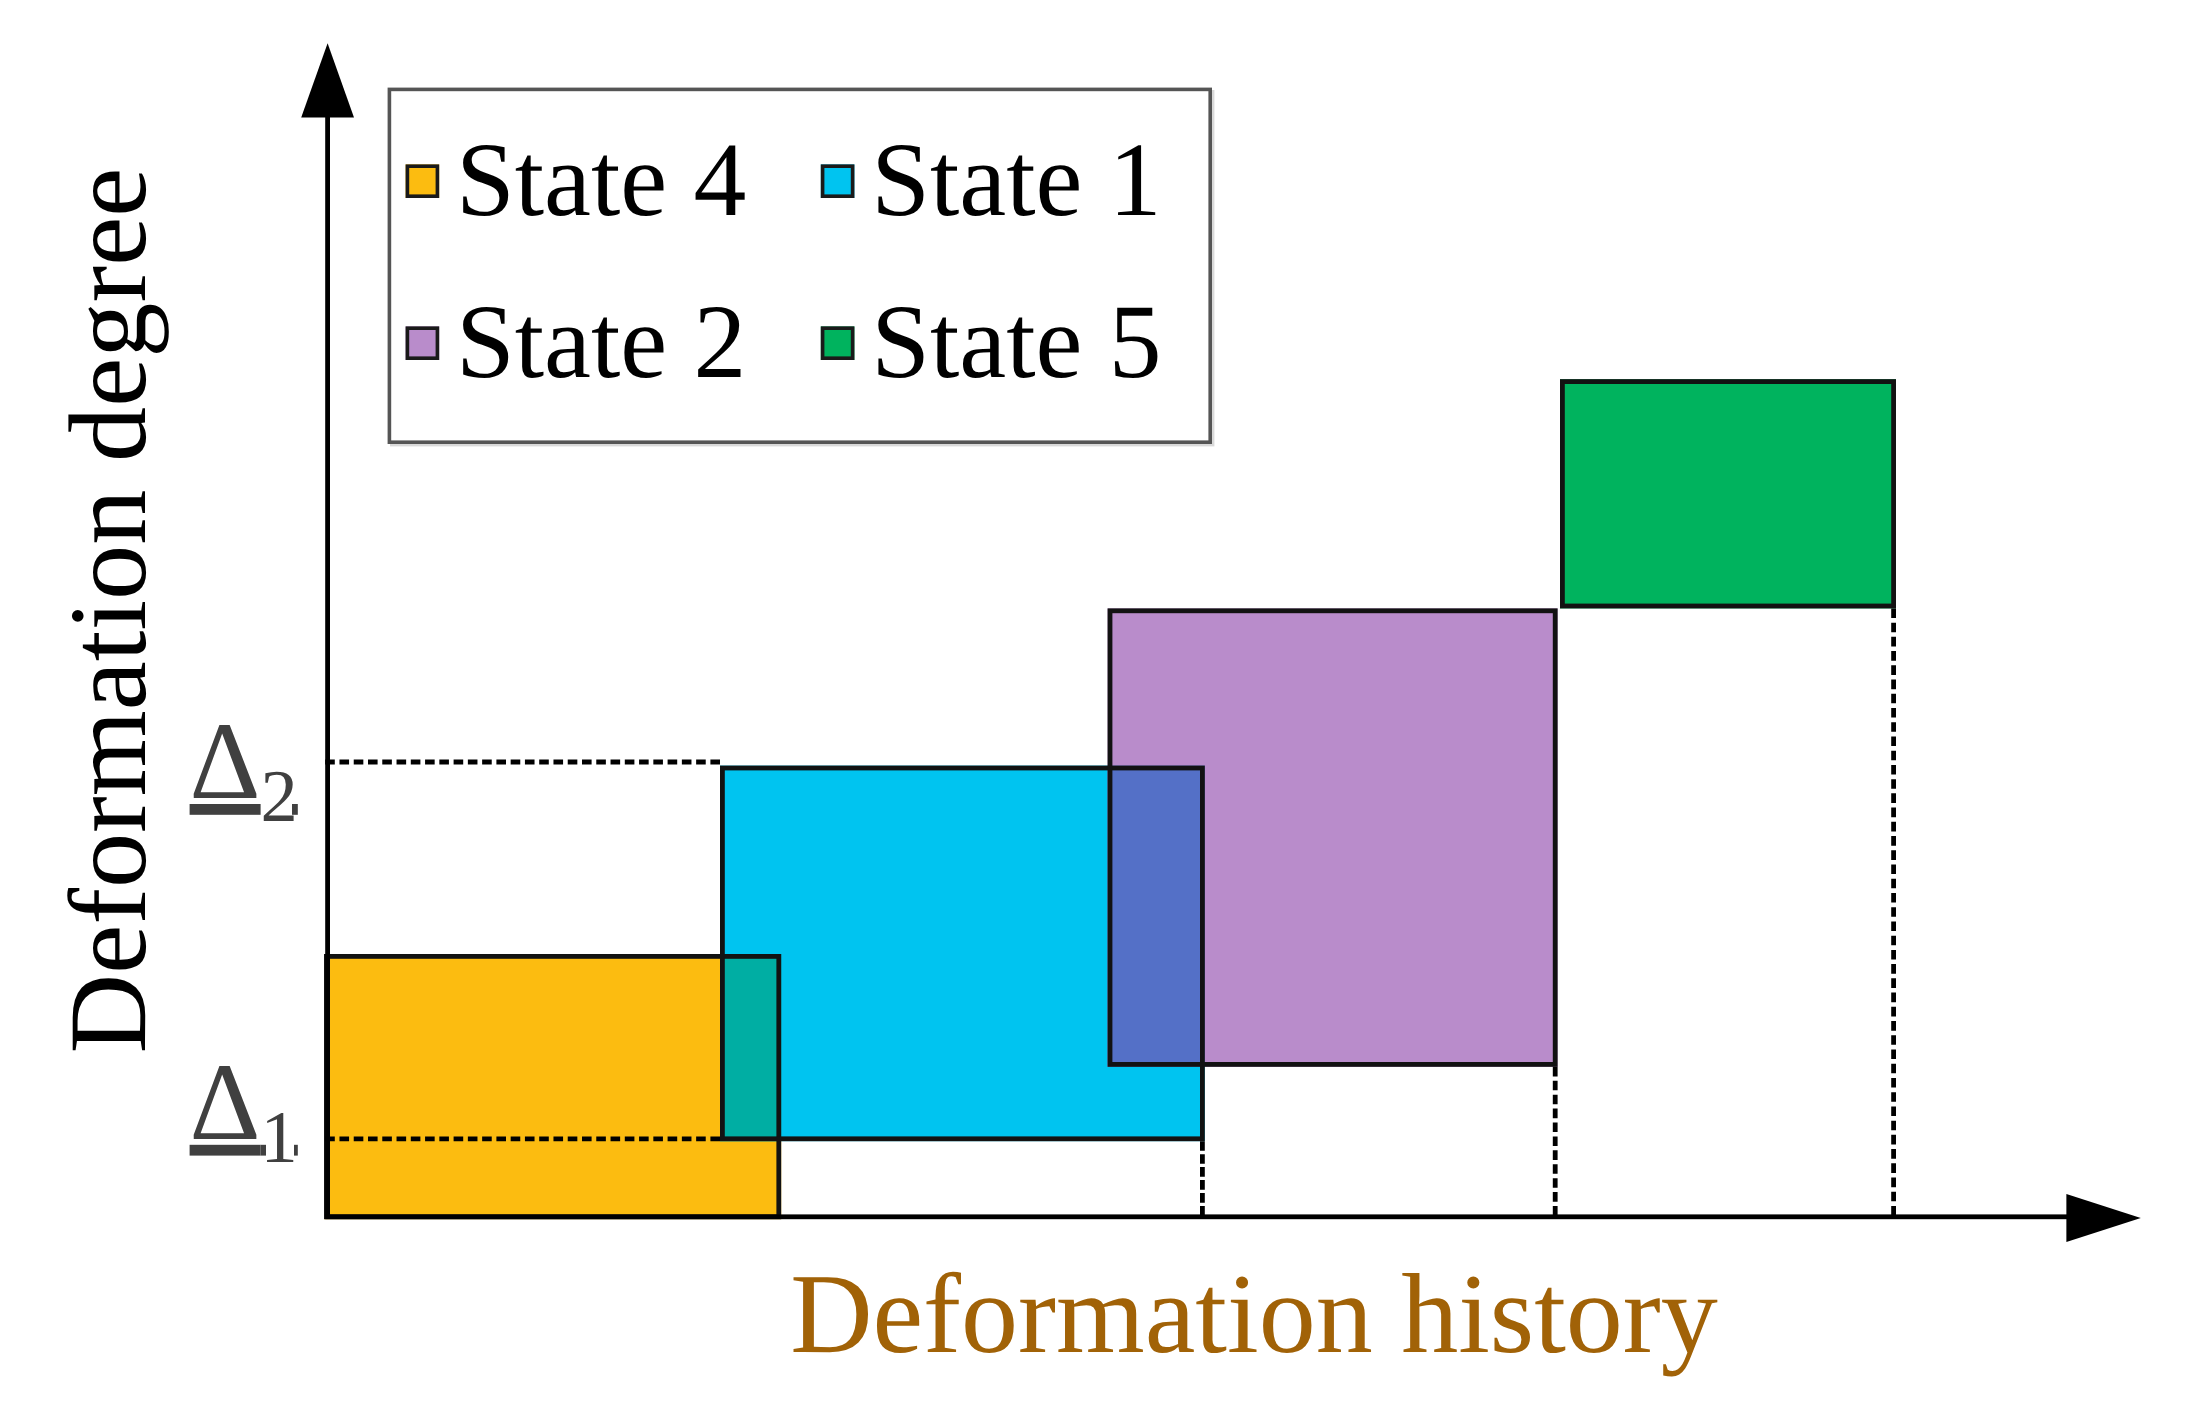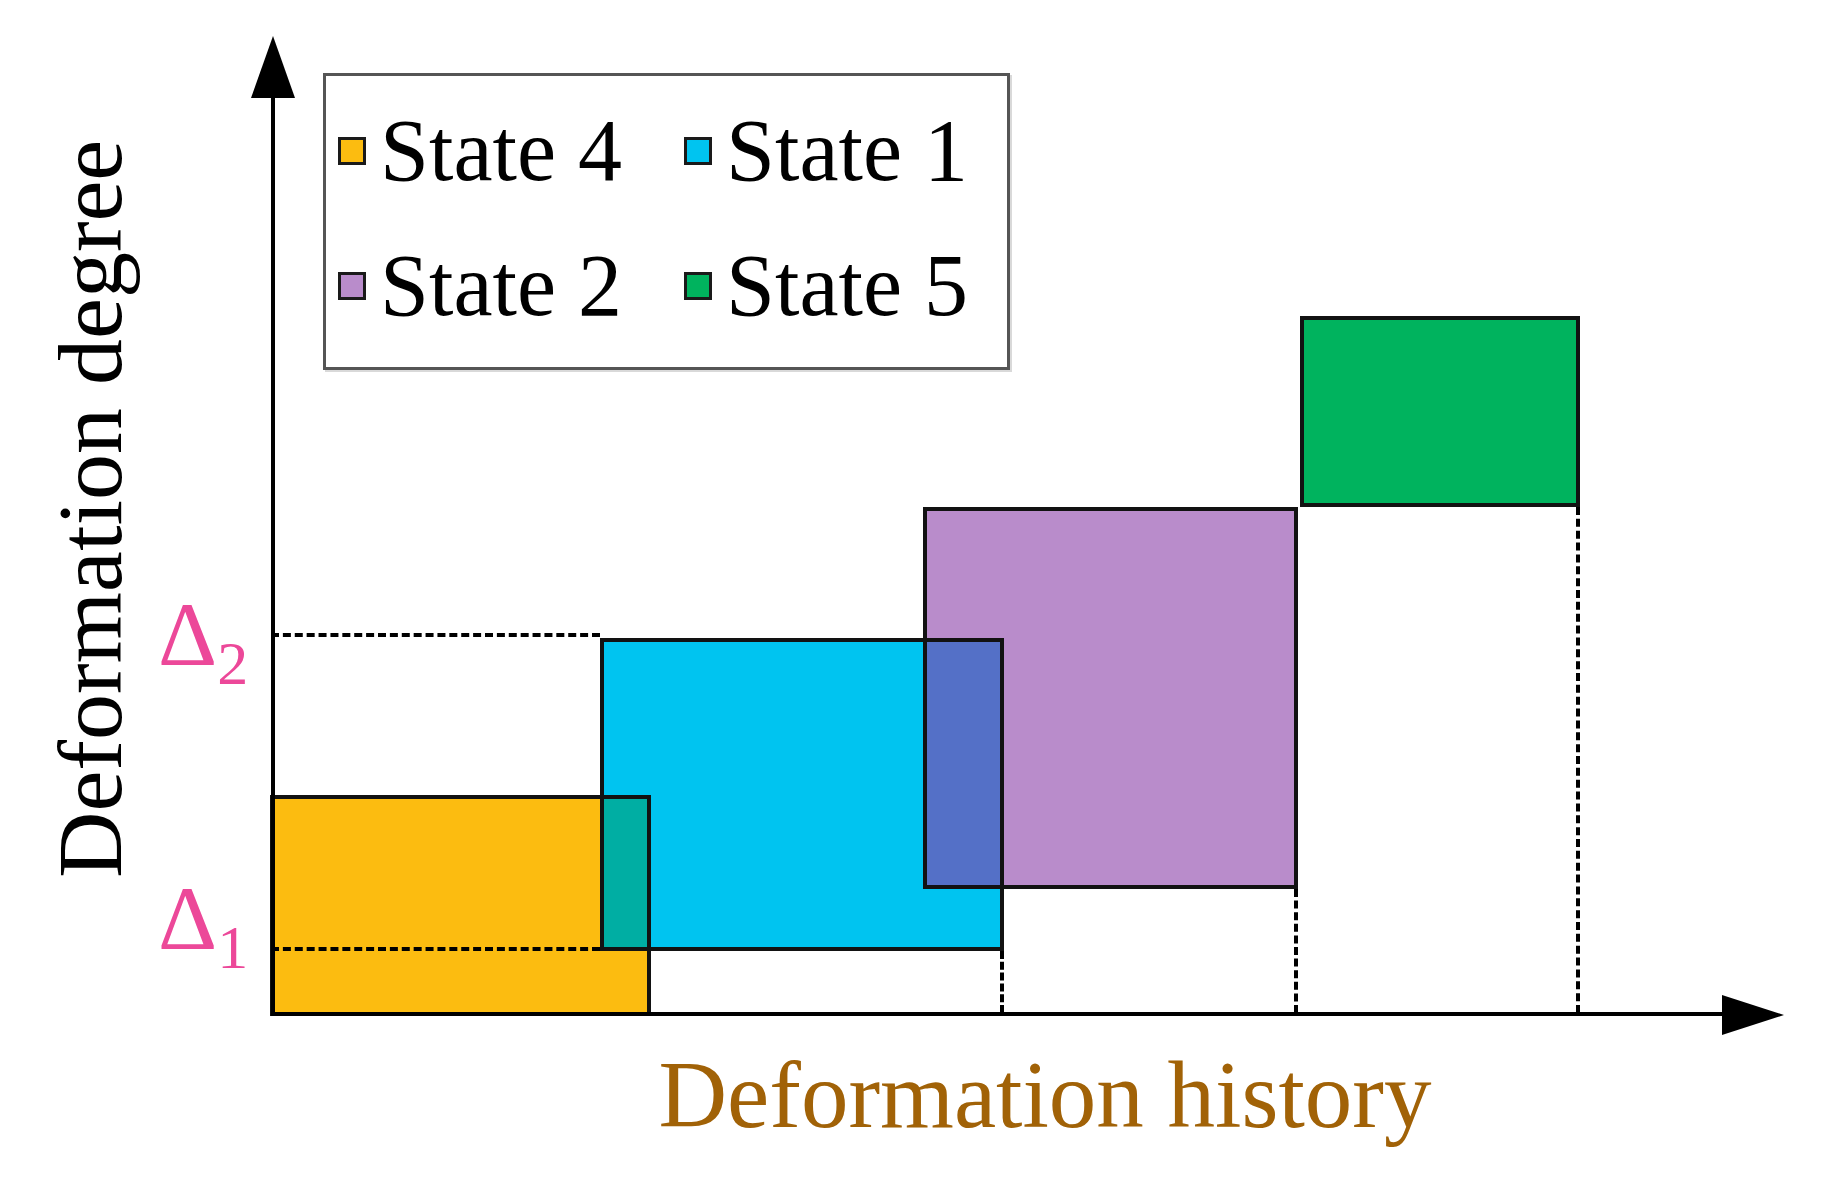--- a/index.html
+++ b/index.html
@@ -29,21 +29,21 @@
     position:absolute;left:-275px;top:467px;width:730px;text-align:center;
     font-size:92px;color:#000;white-space:nowrap;
     transform:rotate(-90deg);transform-origin:center center;
     letter-spacing:0px;line-height:1;
   }
   .xlabel{
     position:absolute;left:630px;top:1048px;width:830px;text-align:center;
     font-size:95px;color:#a16207;white-space:nowrap;line-height:1;
   }
   
-  .delta{position:absolute;font-size:92px;color:#ec4899;line-height:1;}
+  .delta{position:absolute;font-size:92px;color:#404040;line-height:1;text-decoration:underline;}
   .delta sub{font-size:62px;line-height:1;}
   .delta2{left:158px;top:588px;}
   .delta1{left:158px;top:872px;}
   
   .legend{
     position:absolute;left:323px;top:73px;width:687px;height:297px;
     background:#fff;border:3px solid #555;box-sizing:border-box;
     display:grid;grid-template-columns:346px 1fr;grid-template-rows:1fr 1fr;
     align-items:center;padding:8px 0 14px 12px;
     box-shadow:2px 2px 0 rgba(0,0,0,0.15);

